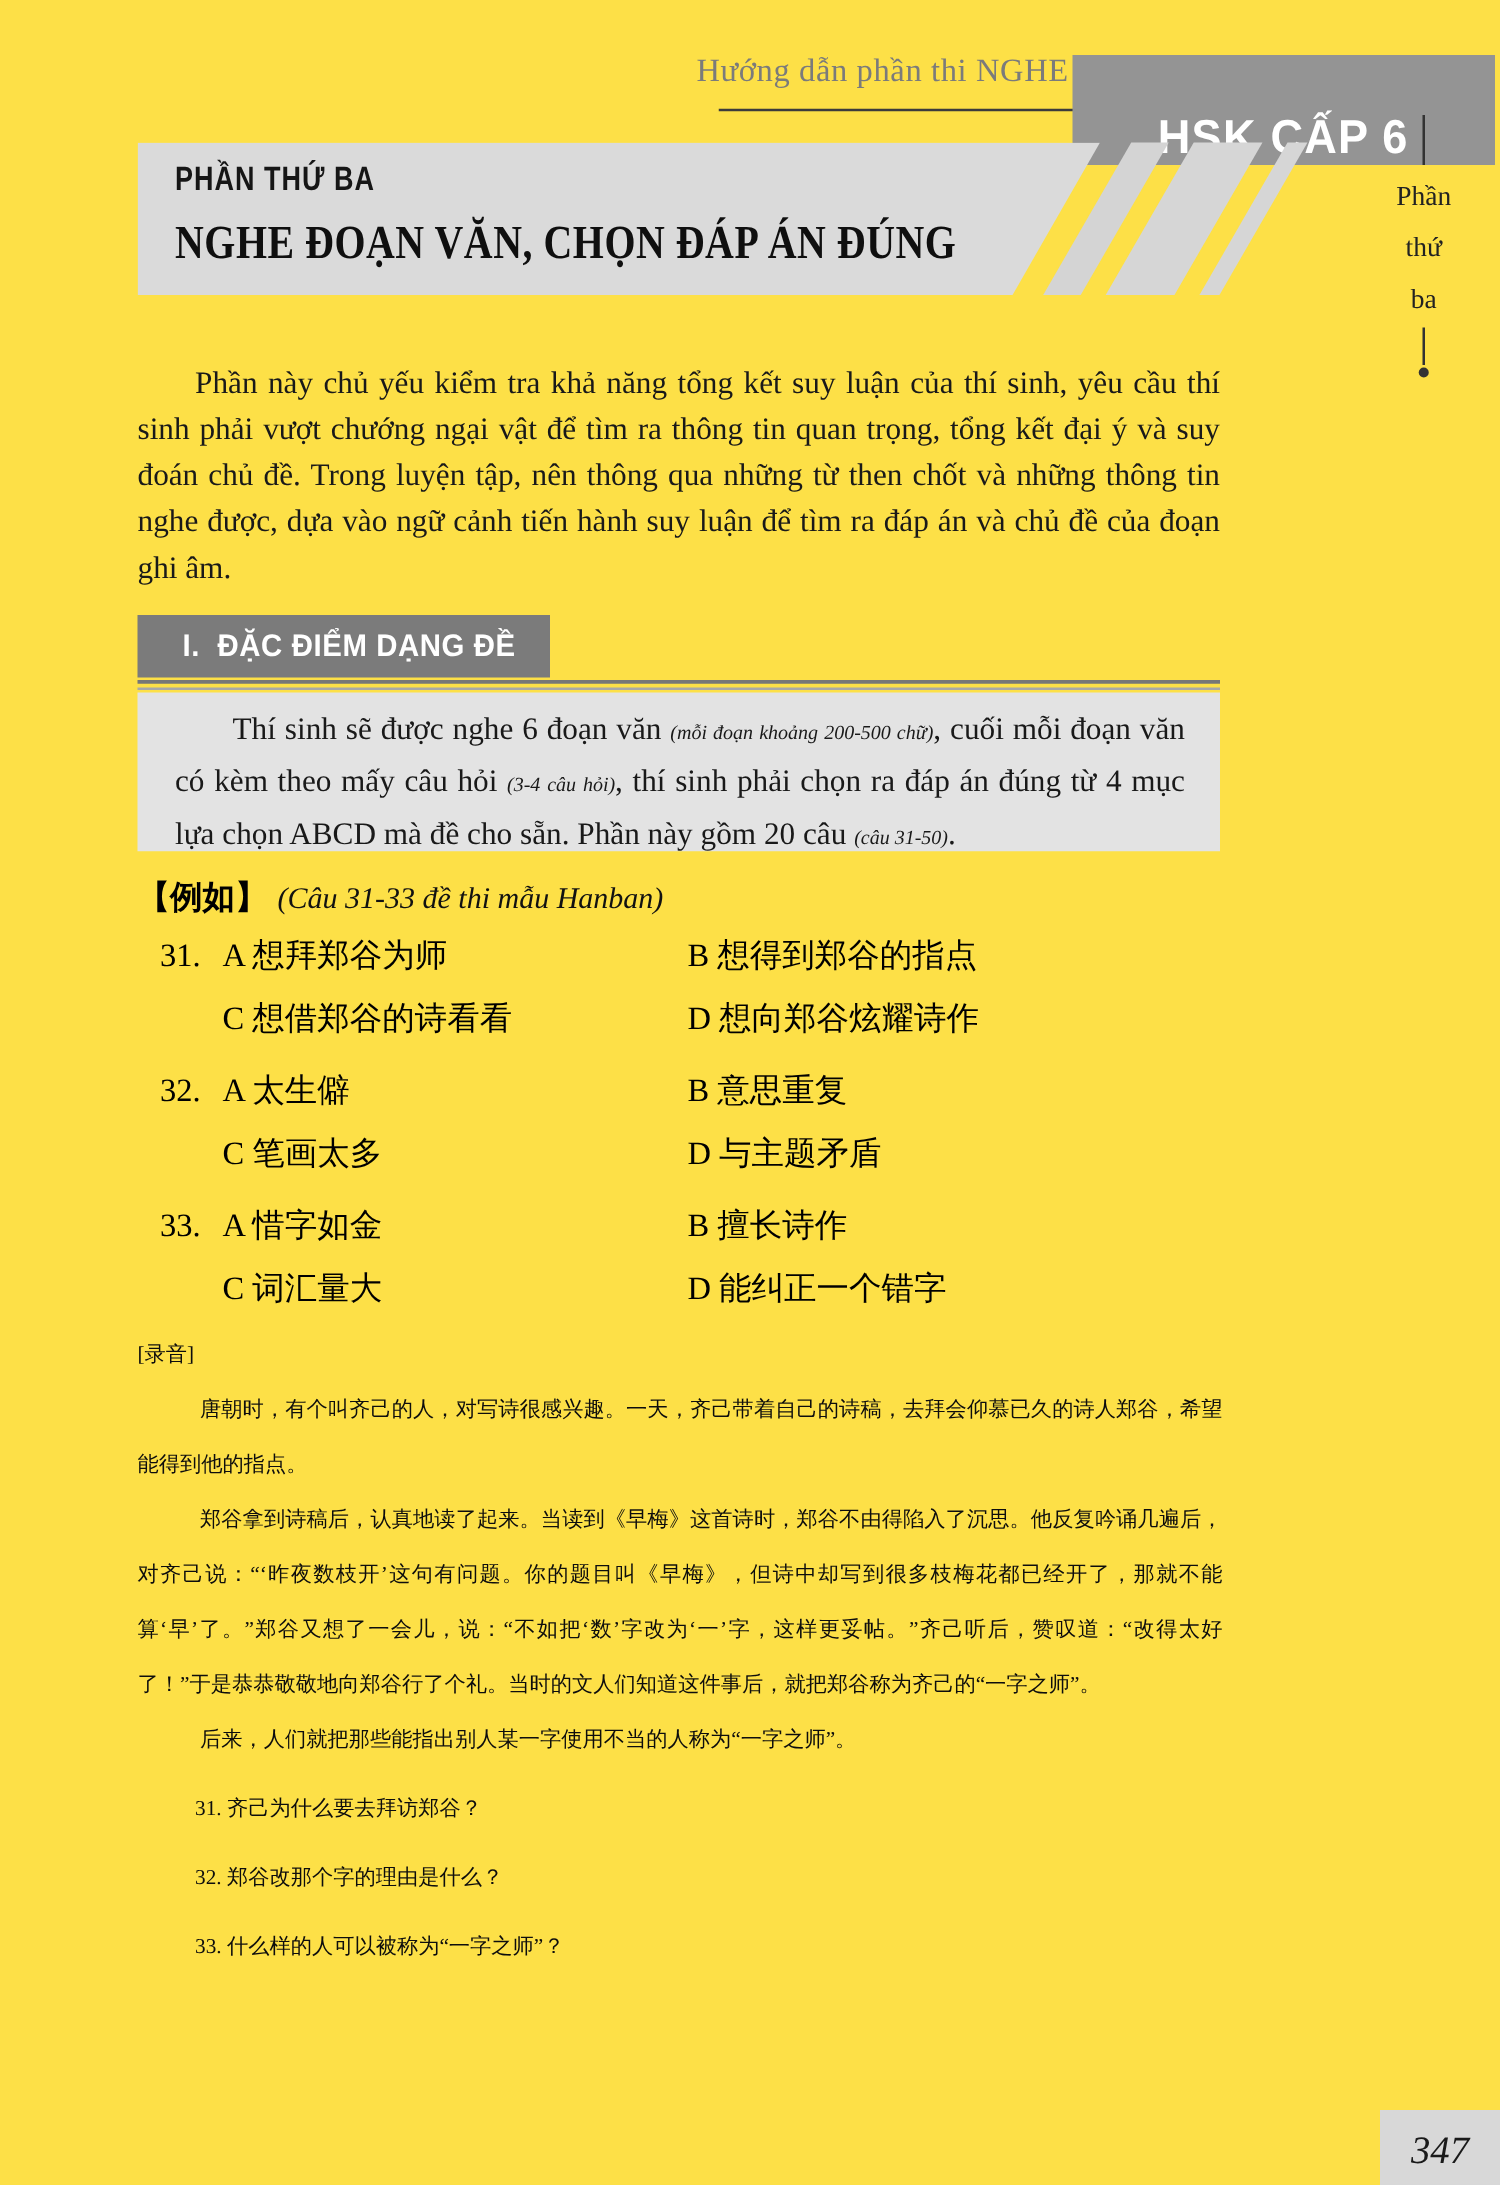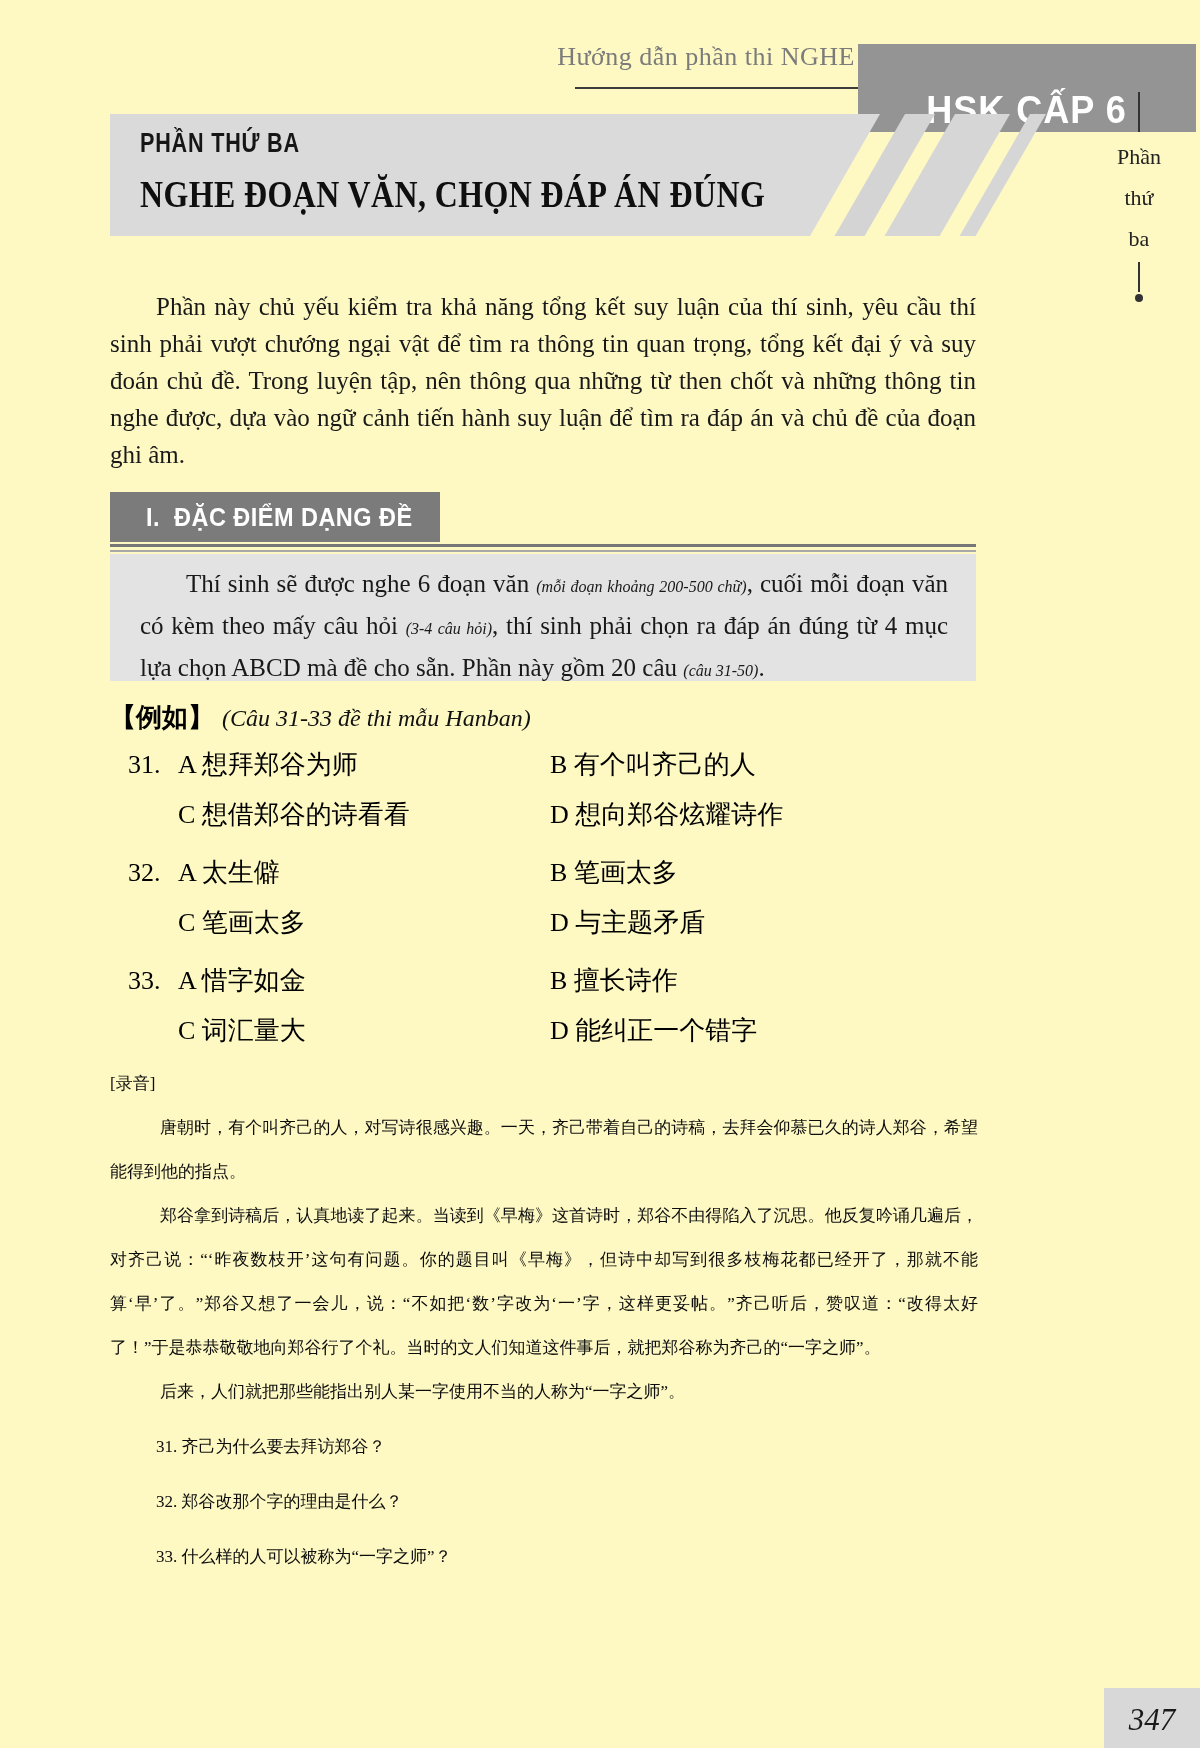--- a/index.html
+++ b/index.html
@@ -1,16 +1,16 @@
 <!DOCTYPE html>
 <html><head>
 <meta charset="utf-8">
 <style>
   html,body{margin:0;padding:0;background:#fff;}
-  .page{position:relative;width:1200px;height:1748px;background:#fef9c3;overflow:hidden;
+  .page{position:relative;width:1200px;height:1748px;background:#fde047;overflow:hidden;
         font-family:"Liberation Serif","DejaVu Serif",serif;color:#1a1a1a;}
 
   
   .running-title{position:absolute;top:42px;right:345px;font-size:26px;color:#7b7b7b;letter-spacing:.5px;}
   .head-rule{position:absolute;top:87px;left:575px;width:621px;height:2px;background:#3c3c3c;}
   .level-badge{position:absolute;top:0;left:858px;width:338px;height:88px;background:#949494;
                display:flex;align-items:flex-end;justify-content:center;margin-top:44px;}
   .level-badge span{font-family:"Liberation Sans","DejaVu Sans",sans-serif;font-weight:700;
                     font-size:38px;color:#fff;letter-spacing:1px;transform:scaleX(.95);}
 
@@ -119,30 +119,30 @@
 
   <div class="example">
     <span class="lbl">【例如】</span><span class="note">(Câu 31-33 đề thi mẫu Hanban)</span>
   </div>
 
   <div class="options">
     <div class="q-row">
       <span class="q-no">31.</span>
       <div class="q-opts">
         <span>A 想拜郑谷为师</span>
-        <span>B 有个叫齐己的人</span>
+        <span>B 想得到郑谷的指点</span>
         <span>C 想借郑谷的诗看看</span>
         <span>D 想向郑谷炫耀诗作</span>
       </div>
     </div>
     <div class="q-row">
       <span class="q-no">32.</span>
       <div class="q-opts">
         <span>A 太生僻</span>
-        <span>B 笔画太多</span>
+        <span>B 意思重复</span>
         <span>C 笔画太多</span>
         <span>D 与主题矛盾</span>
       </div>
     </div>
     <div class="q-row">
       <span class="q-no">33.</span>
       <div class="q-opts">
         <span>A 惜字如金</span>
         <span>B 擅长诗作</span>
         <span>C 词汇量大</span>

